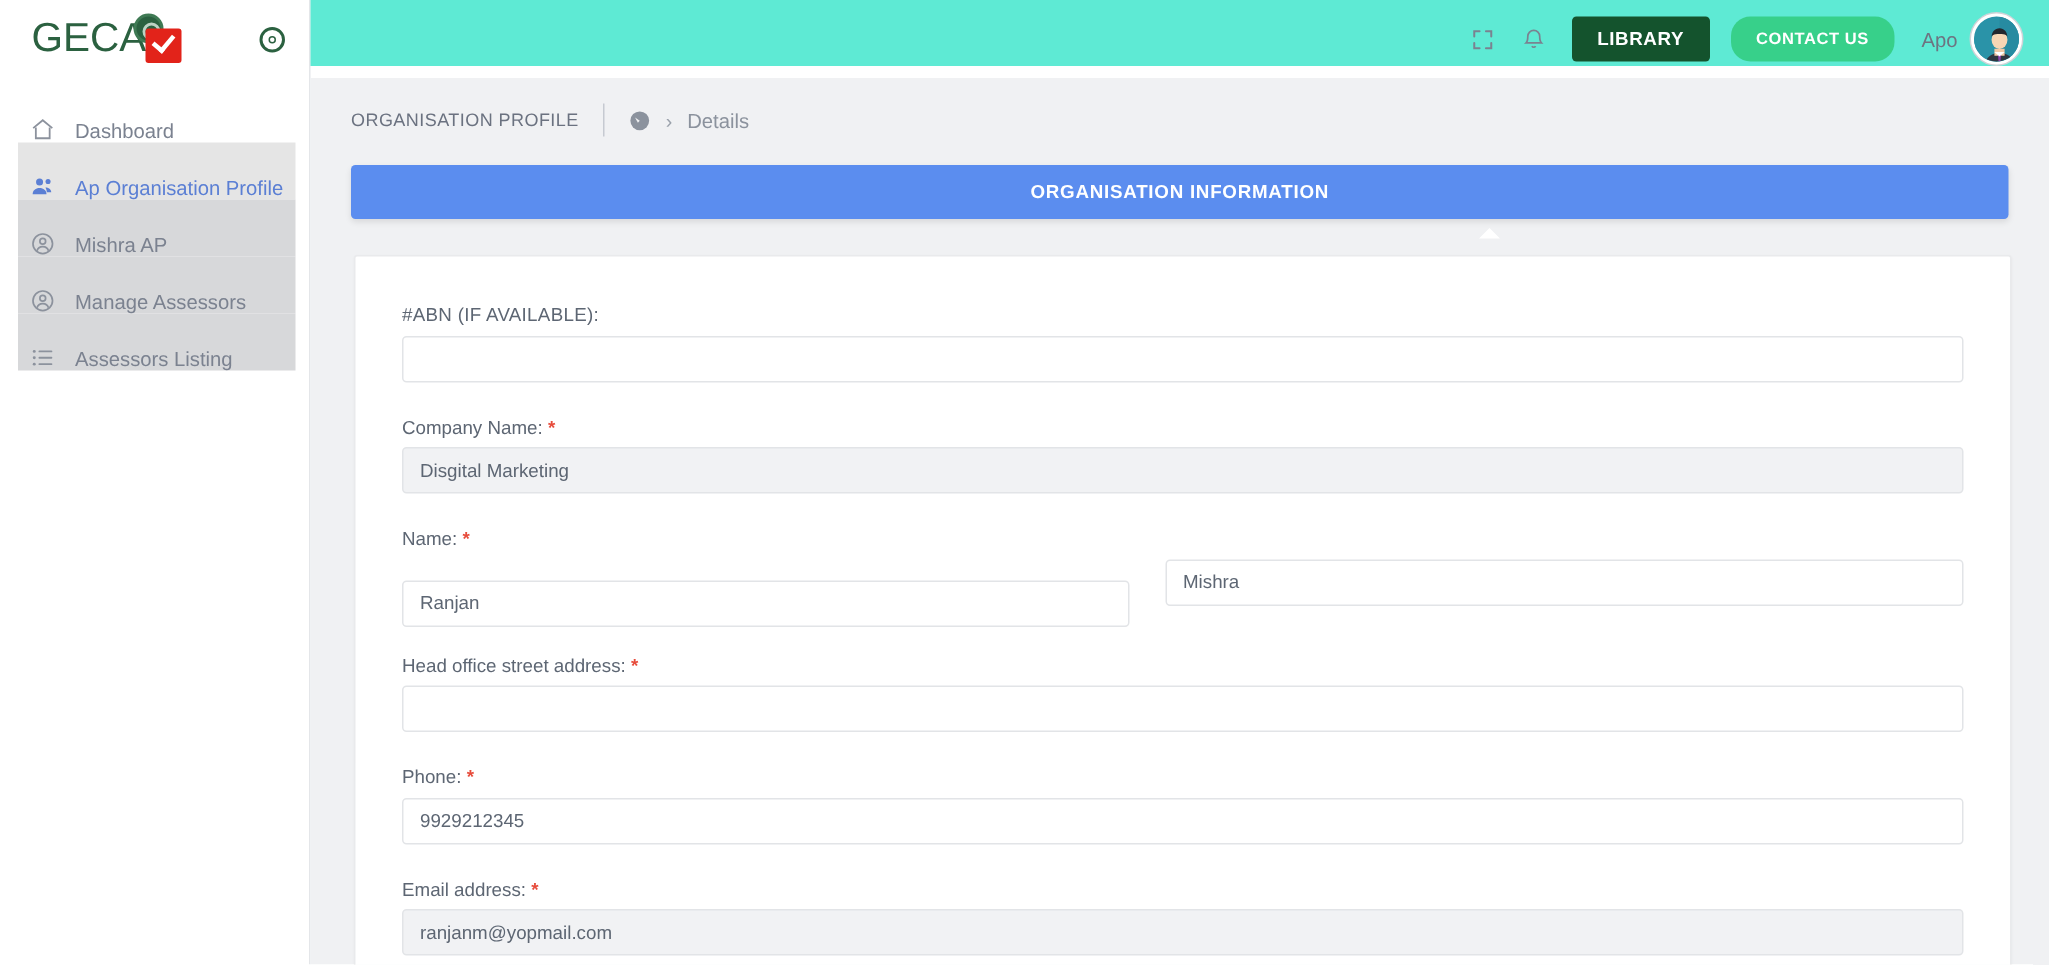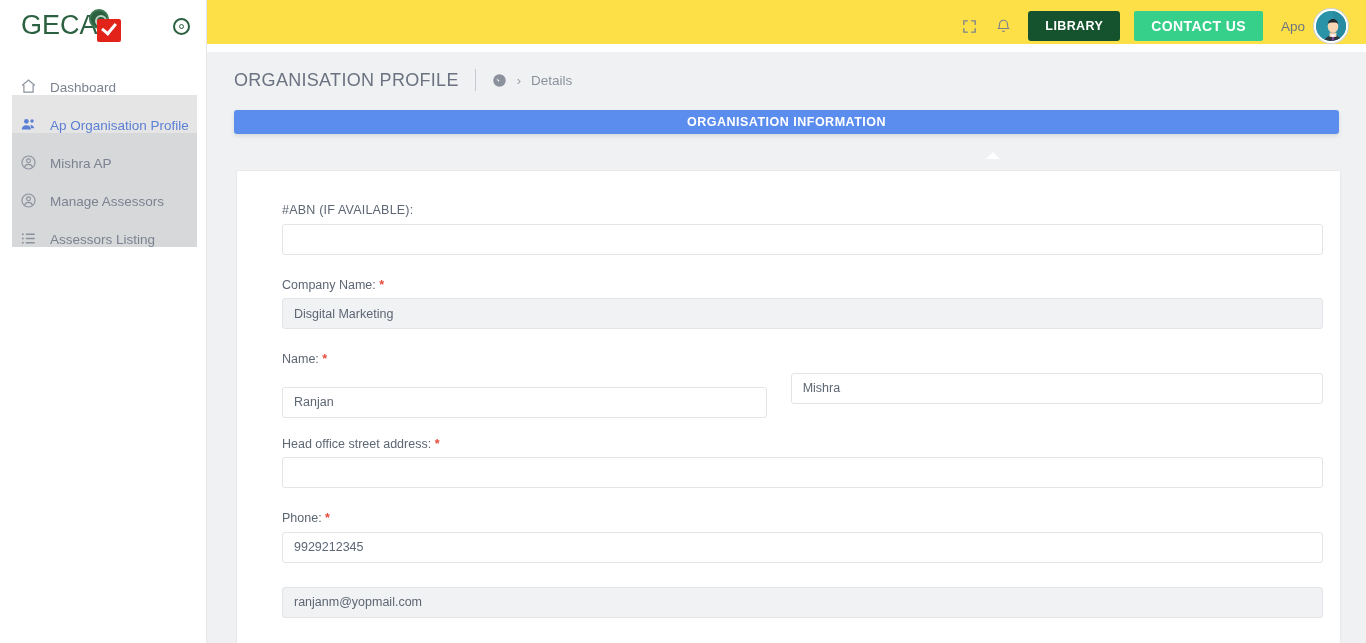--- a/index.html
+++ b/index.html
@@ -89,43 +89,43 @@
   .nav-item.plain { background: transparent; }
   .nav-item.active { background: #e5e5e5; }
   .nav-item.active .lbl { color: #5b7fd4; }
   .nav-item.muted { background: #d7d8da; }
   svg.i { display:block; }
 
   
   .topbar {
     position: absolute; left: 207px; top: 0;
     width: 1159px; height: 44px;
-    background: #fde047;
+    background: #5eead4;
   }
   .top-actions {
     position: absolute; right: 18px; top: 0; height: 52px;
     display: flex; align-items: center; gap: 0px;
   }
   .icon-btn {
     width: 34px; height: 34px;
     display: flex; align-items: center; justify-content: center;
     cursor: pointer;
   }
   .btn-lib {
     margin-left: 8px;
     background: #14532d; color: #fff;
     font-size: 12.5px; font-weight: bold; letter-spacing: .4px;
     height: 30px; padding: 0 17px; border: none; border-radius: 3px;
     display: flex; align-items: center; cursor: pointer;
   }
   .btn-contact {
     margin-left: 14px;
     background: #37d08a; color: #fff;
-    font-size: 14px; font-weight: bold; letter-spacing: .4px;
-    height: 30px; padding: 0 17px; border: none; border-radius: 2px;
+    font-size: 11px; font-weight: bold; letter-spacing: .4px;
+    height: 30px; padding: 0 17px; border: none; border-radius: 13px;
     display: flex; align-items: center; cursor: pointer;
   }
   .user-name {
     margin-left: 18px; font-size: 13.5px; color: #6d7481;
   }
   .avatar {
     margin-left: 9px;
     width: 34px; height: 34px; border-radius: 50%;
     background: #2a93a8;
     border: 2px solid #ffffff;
@@ -139,32 +139,32 @@
     width: 1159px; height: 591px;
     background: #f0f1f3;
   }
   .crumbbar {
     position: absolute; left: 0; top: 0;
     width: 1159px; height: 56px;
     display: flex; align-items: center;
     padding-left: 27px;
   }
   .crumb-title {
-    font-size: 18px; color: #6b7280; letter-spacing: .3px;
+    font-size: 12px; color: #6b7280; letter-spacing: .3px;
   }
   .crumb-sep {
     width: 1px; height: 22px; background: #c6cad1; margin: 0 16px;
   }
   .crumb-home { display: flex; align-items: center; cursor: pointer; }
   .crumb-arrow { margin: 0 10px; color: #9aa1ab; font-size: 13px; }
   .crumb-last { font-size: 13.5px; color: #8b929d; }
 
   .panel-head {
     position: absolute; left: 27px; top: 58px;
-    width: 1105px; height: 24px;
+    width: 1105px; height: 36px;
     background: #5b8def; border-radius: 3px;
     display: flex; align-items: center; justify-content: center;
     color: #fff; font-size: 12.5px; font-weight: bold; letter-spacing: .5px;
     box-shadow: 0 2px 4px rgba(0,0,0,.10);
     cursor: pointer;
   }
   .panel-caret {
     position: absolute; left: 779px; top: 100px;
     width: 0; height: 0;
     border-left: 7px solid transparent;
@@ -173,21 +173,21 @@
   }
 
   .card {
     position: absolute; left: 29px; top: 118px;
     width: 1105px; height: 480px;
     background: #ffffff;
     border: 1px solid #e9eaec;
     border-radius: 2px;
     box-shadow: 0 1px 2px rgba(0,0,0,.04);
   }
-  .form { position: absolute; left: 45px; top: 33px; width: 1041px; }
+  .form { position: absolute; left: 31px; top: 33px; width: 1041px; }
 
   .field { margin-bottom: 0; }
   .lbl-row {
     font-size: 12.5px; color: #5d6673; margin-bottom: 7px;
     line-height: 1;
   }
   .lbl-row.caps { letter-spacing: .2px; }
   .req { color: #e74c3c; font-weight: bold; }
 
   input.inp {
@@ -402,20 +402,24 @@
           <div class="lbl-row">
             <span>Phone:</span>
             <span class="req">*</span>
           </div>
           <input class="inp" type="text" value="9929212345" style="">
         </div>
 
         <div class="gap"></div>
 
         <div class="field">
+          <div class="lbl-row">
+            <span>Email address:</span>
+            <span class="req">*</span>
+          </div>
           <input class="inp ro" type="text" readonly="" value="ranjanm@yopmail.com" style="">
         </div>
 
       </div>
     </div>
 
   </div>
 </div>
 
 </body></html>

